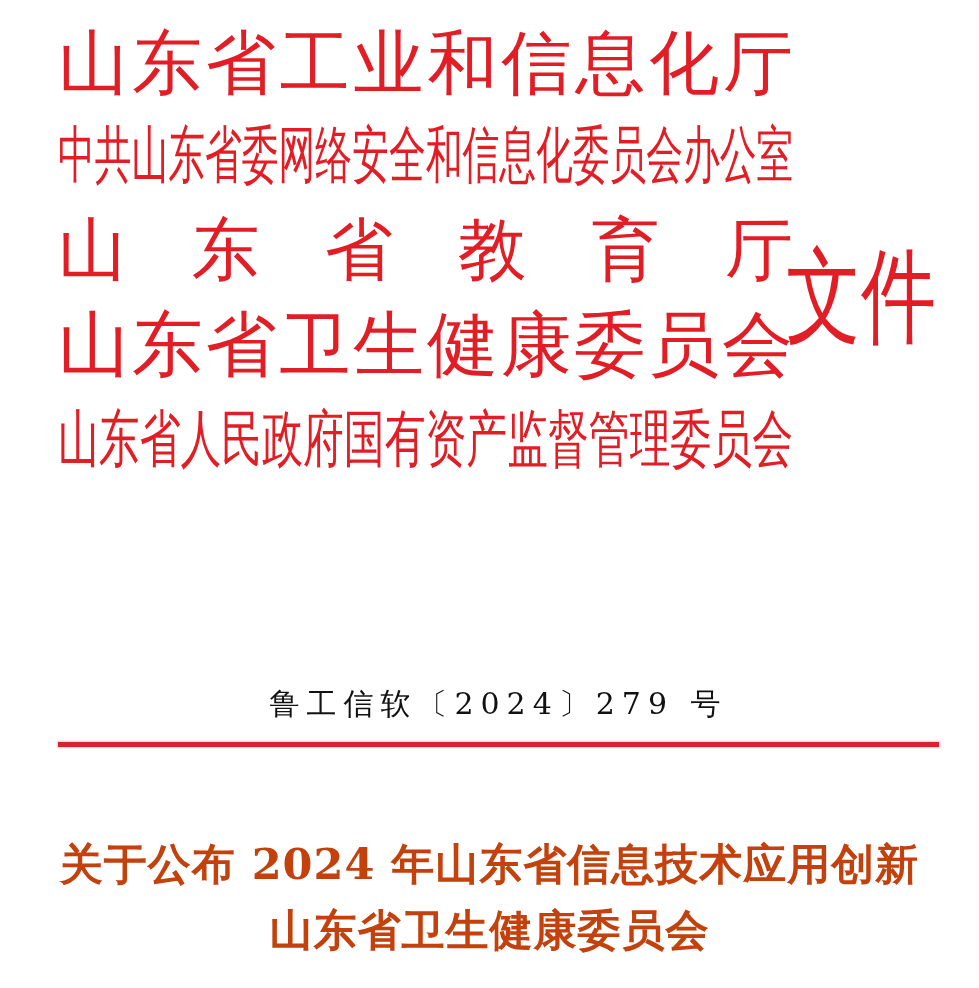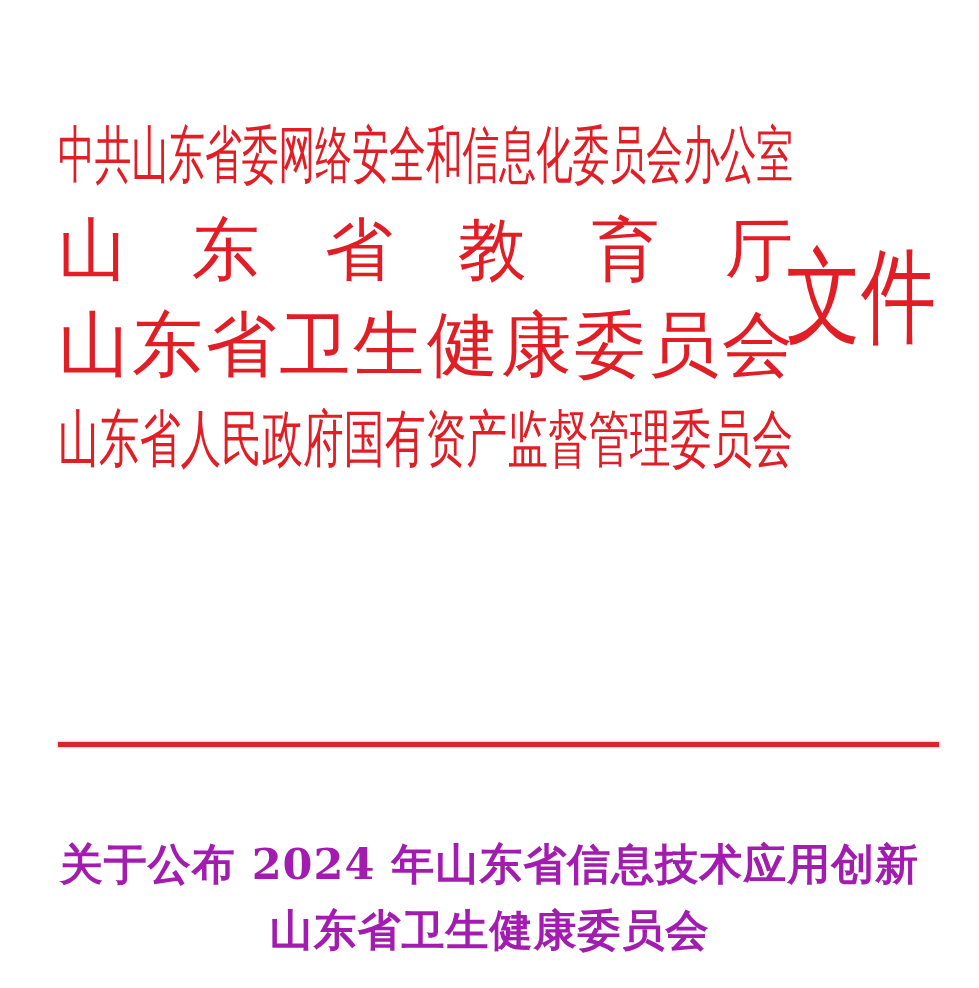--- a/index.html
+++ b/index.html
@@ -72,44 +72,46 @@
     background: var(--rule-red);
     box-shadow: 0 0 2px 1px rgba(225, 30, 38, 0.25);
   }
   
   .title-block {
     position: absolute;
     top: 831px;
     left: 0;
     width: 979px;
     text-align: center;
-    color: #a21caf;
+    color: #c2410c;
     font-weight: bold;
     font-size: 43px;
     line-height: 66px;
     letter-spacing: 1px;
   }
 </style>
 </head>
 <body>
 
 <div class="page">
 
+  <div class="agency l1">山东省工业和信息化厅</div>
 
   <div class="agency l2">中共山东省委网络安全和信息化委员会办公室</div>
 
   <div class="agency l4">山东省卫生健康委员会</div>
 
   <div class="agency l3">山东省教育厅</div>
 
   <div class="agency l5">山东省人民政府国有资产监督管理委员会</div>
 
 
   <div class="wenjian">文件</div>
 
+  <div class="doc-number">鲁工信软〔2024〕279 号</div>
 
   <div class="red-rule"></div>
 
   <div class="title-block">
     <div>关于公布 2024 年山东省信息技术应用创新</div>
     <div>山东省卫生健康委员会</div>
   </div>
 
 </div>
 

